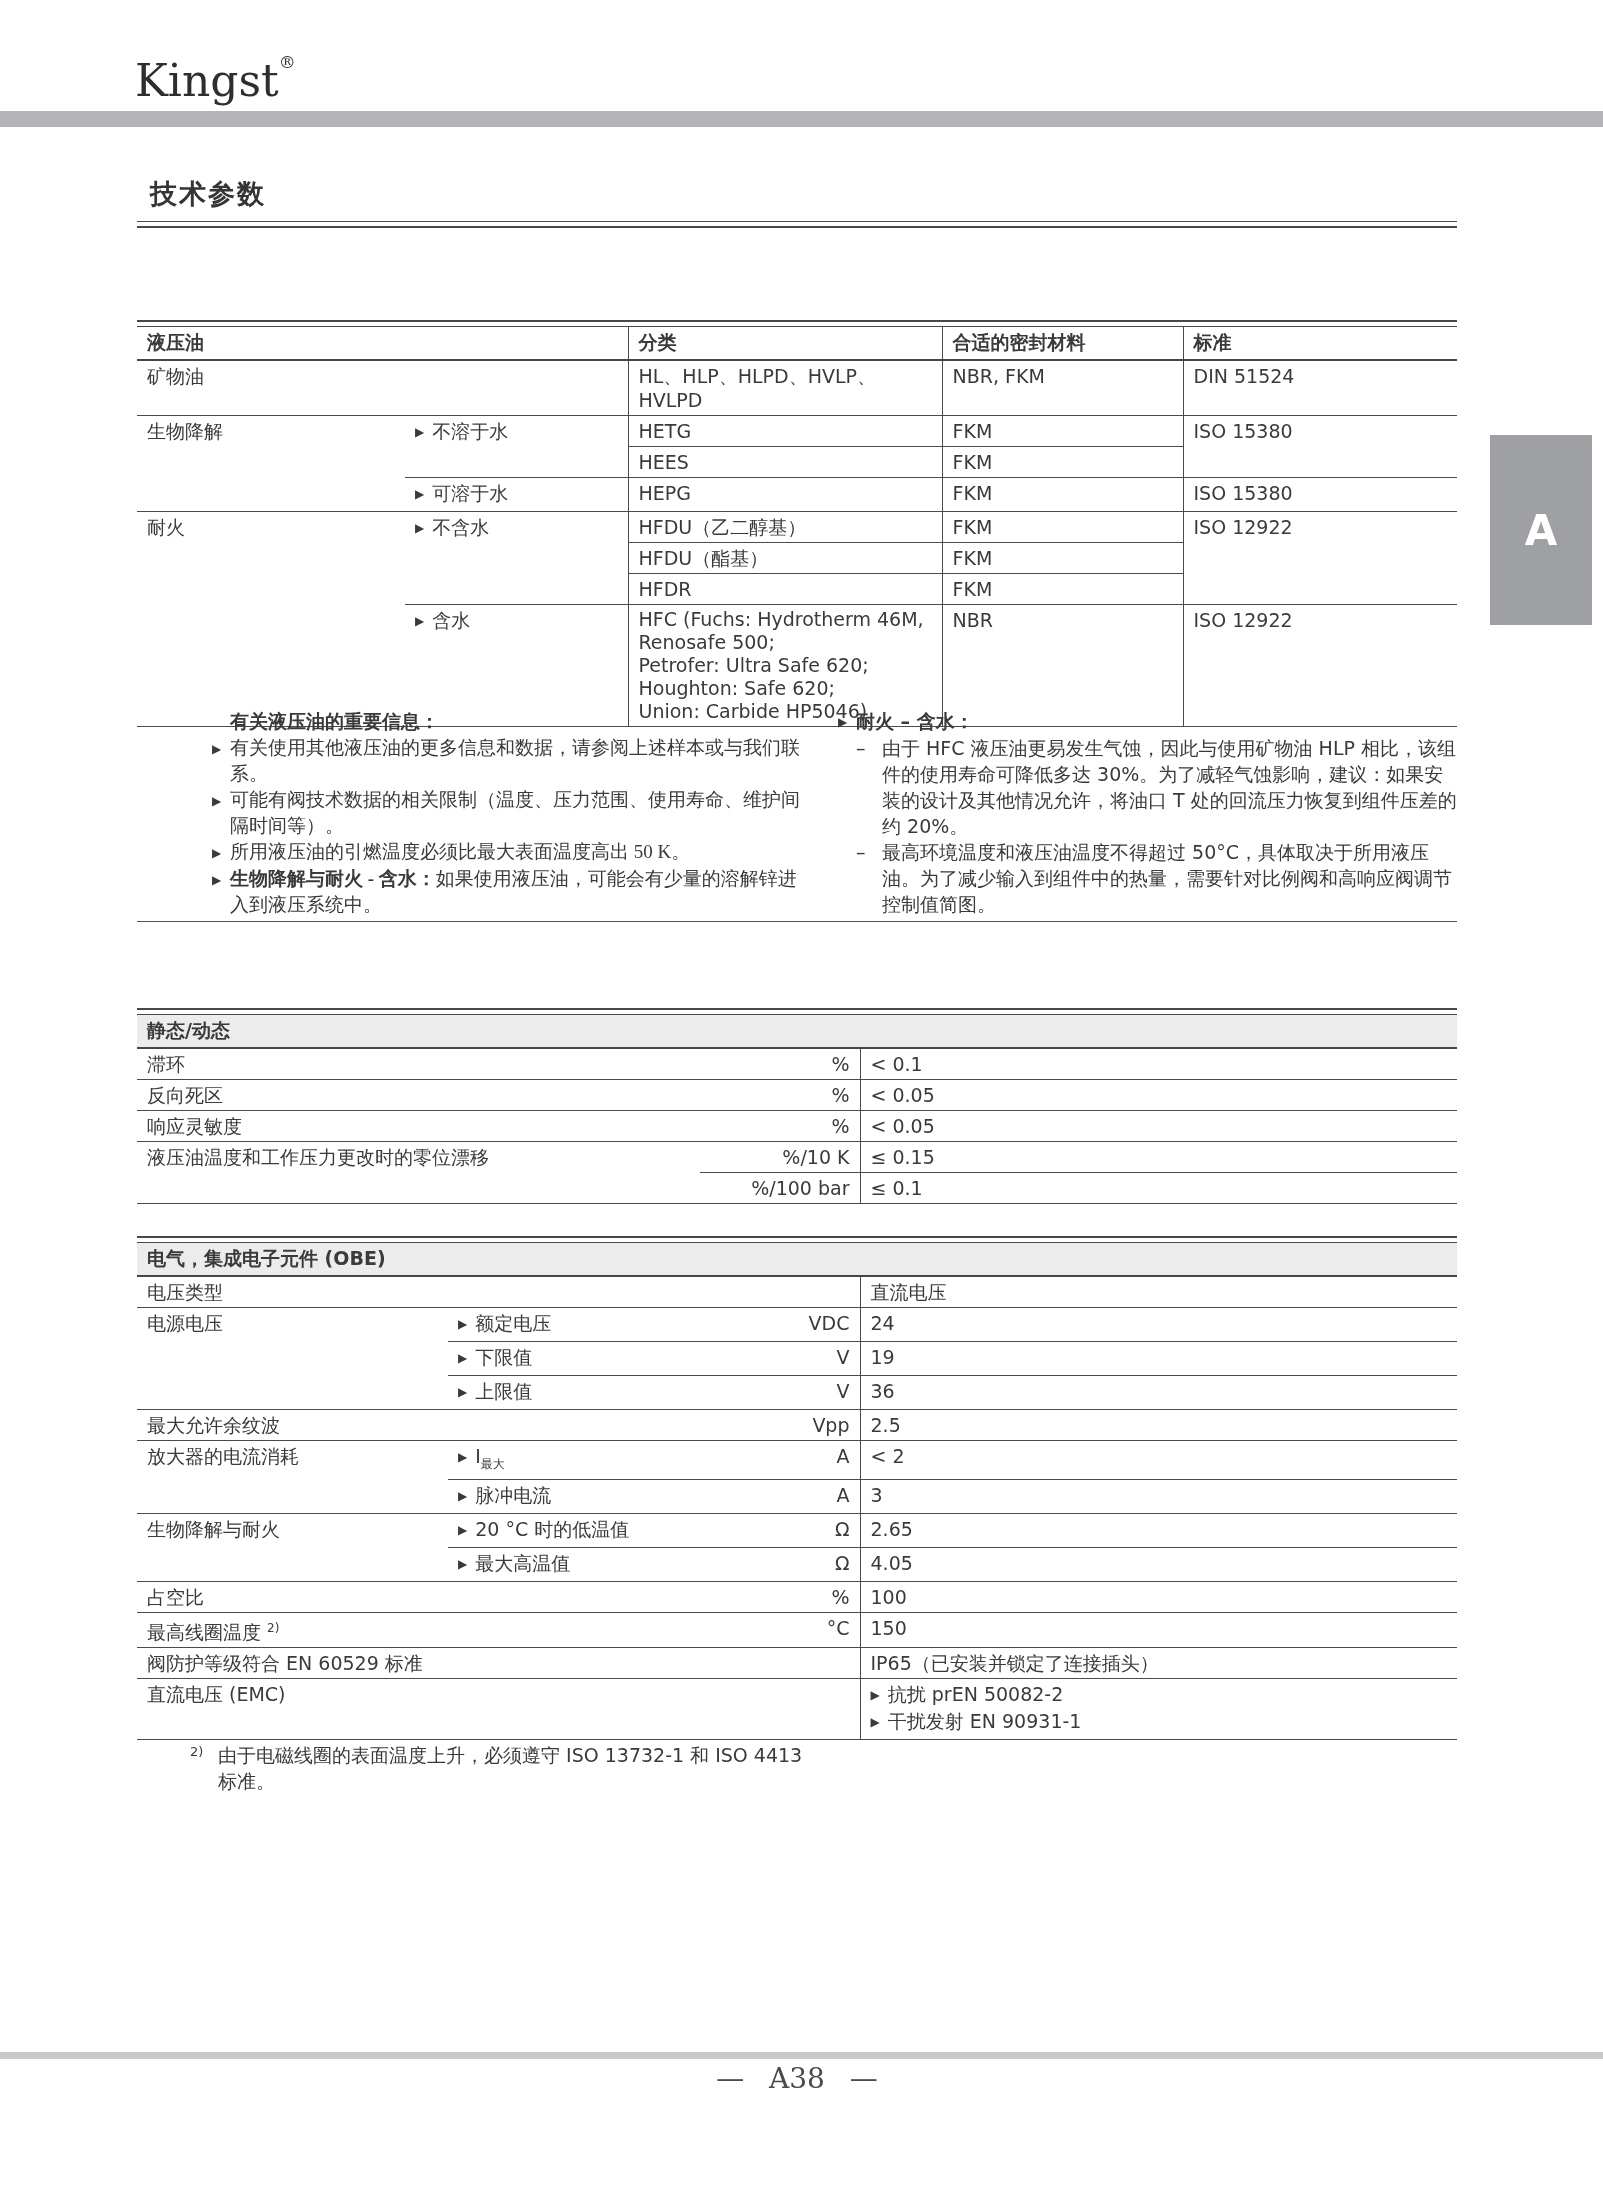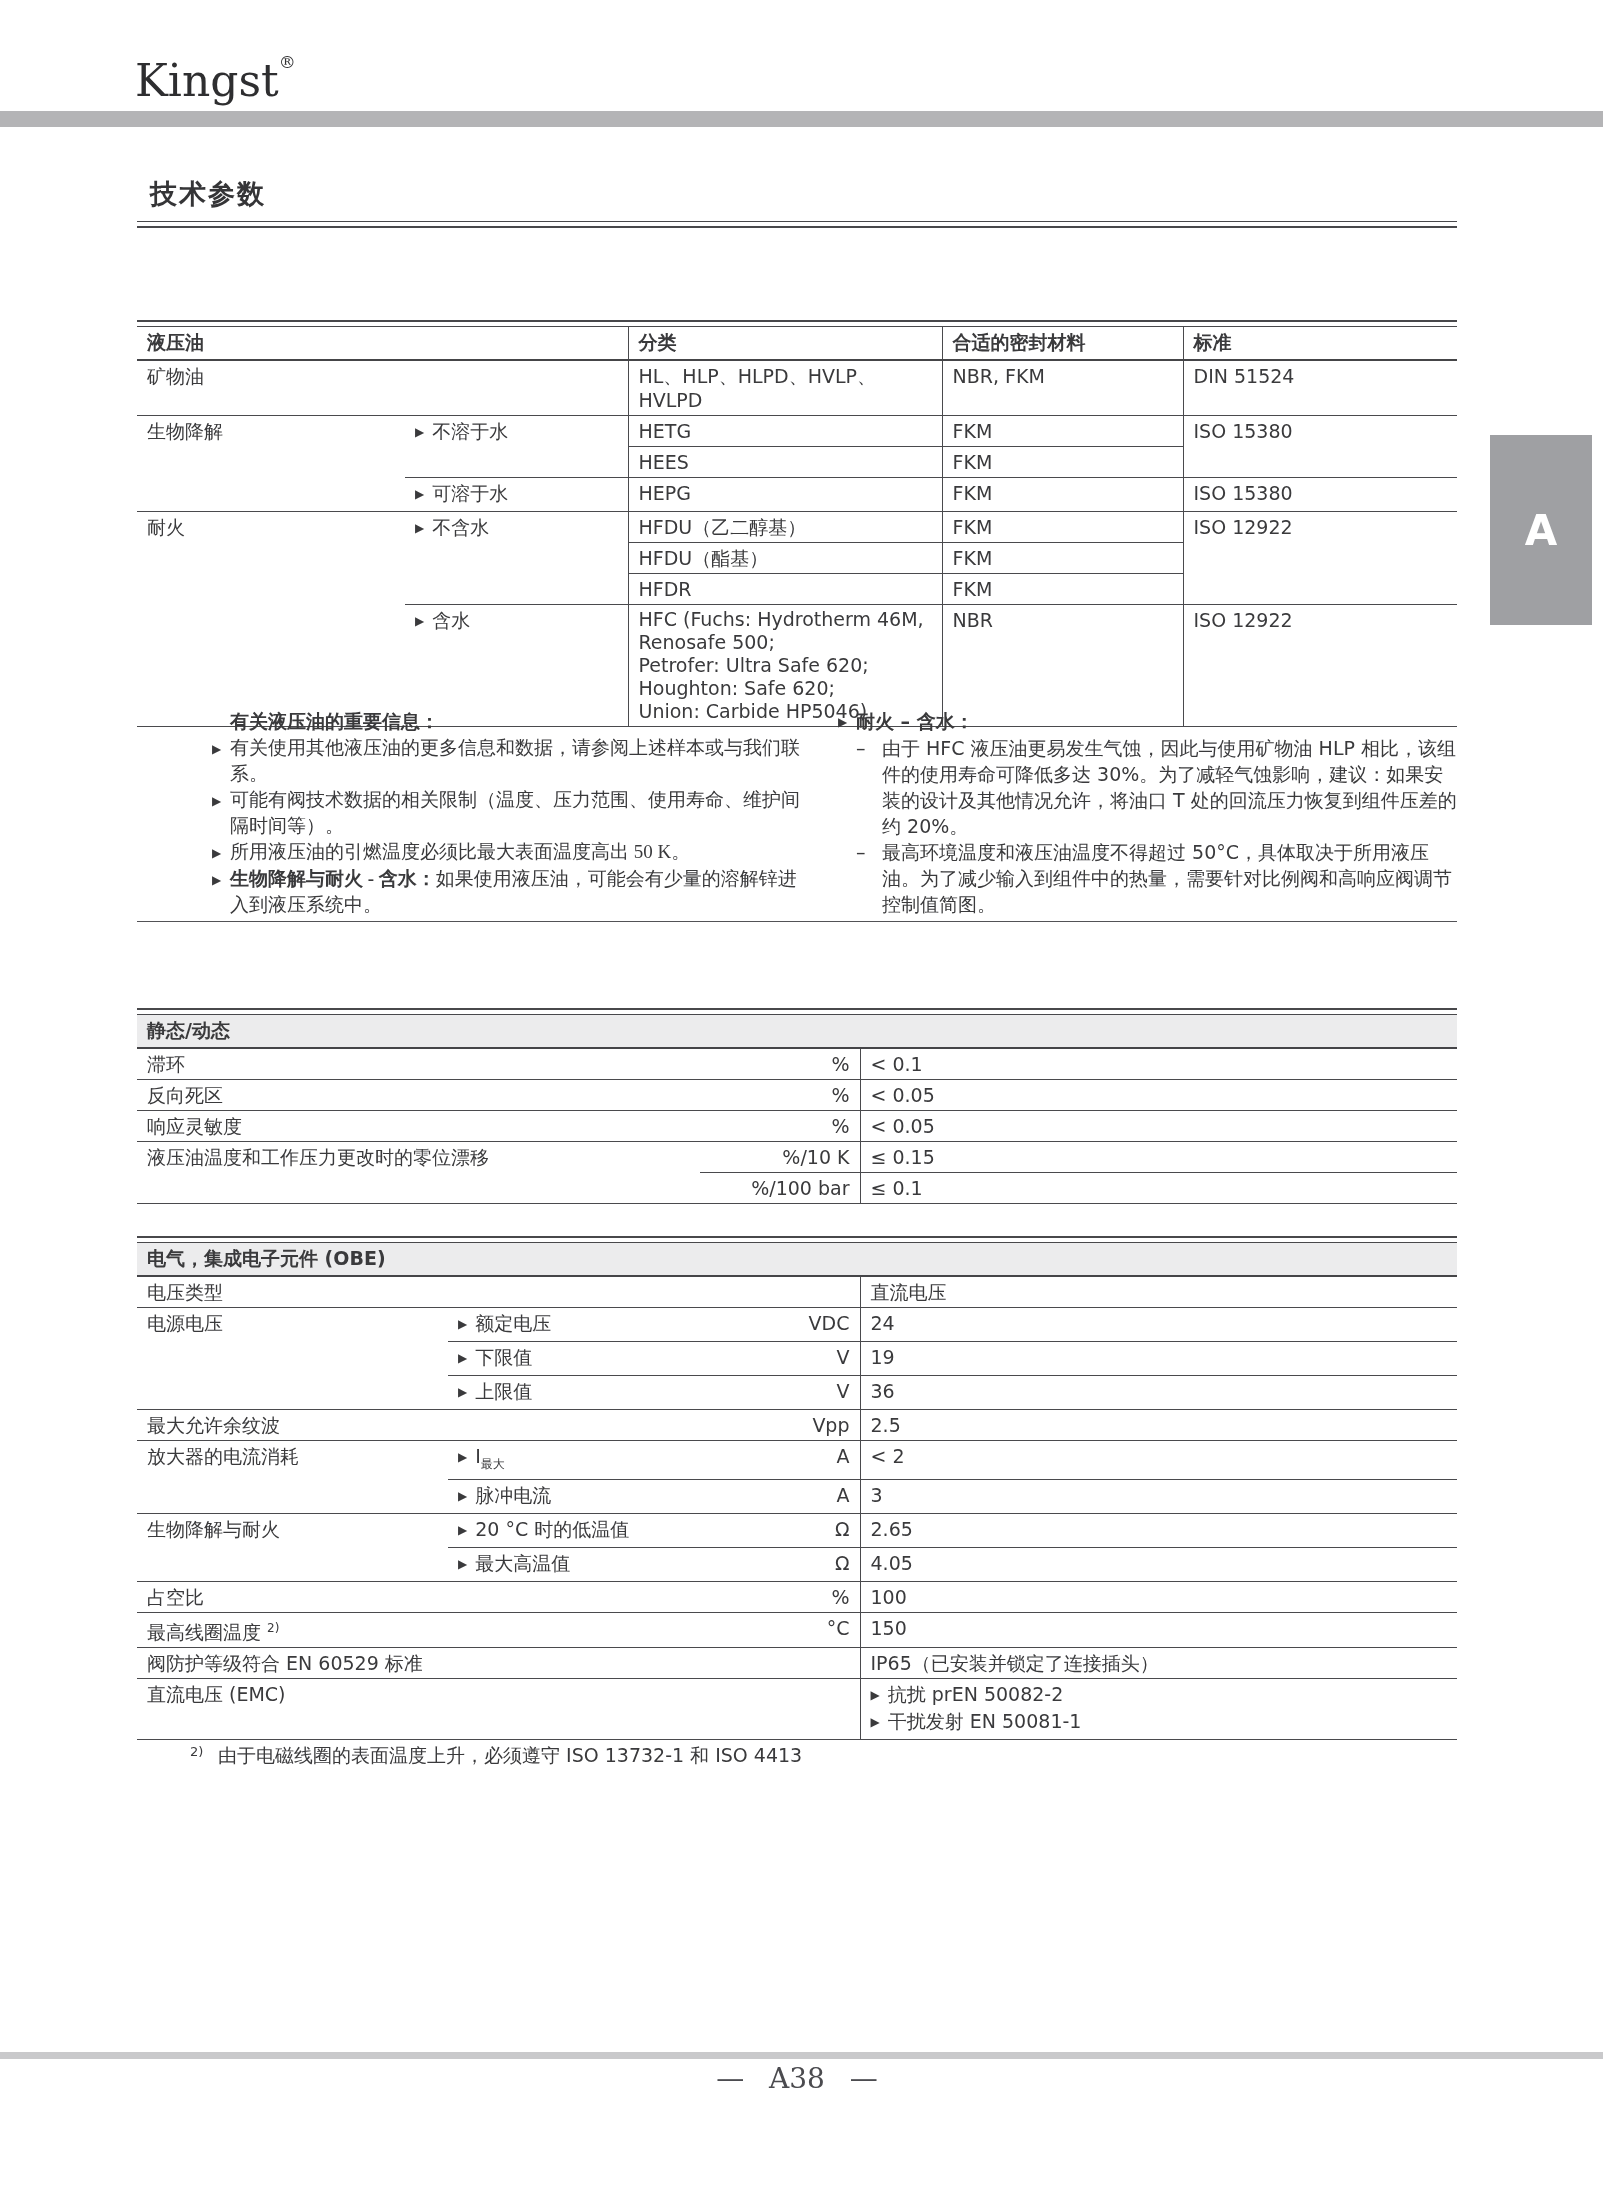--- a/index.html
+++ b/index.html
@@ -299,31 +299,32 @@
         <td class="val">150</td>
       </tr>
       <tr>
         <td class="lab" colspan="3">阀防护等级符合 EN 60529 标准</td>
         <td class="val">IP65（已安装并锁定了连接插头）</td>
       </tr>
       <tr>
         <td class="lab" colspan="3">直流电压 (EMC)</td>
         <td class="val">
           <div><span class="mk">▶</span><span>抗扰 prEN 50082-2</span></div>
-          <div><span class="mk">▶</span><span>干扰发射 EN 50081-1</span></div>
+          <div><span class="mk">▶</span><span>干扰发射 EN 90931-1</span></div>
         </td>
       </tr>
     </tbody>
       </table>
   </div>
 
   <div class="footnote">
     <sup class="fn-mark">2)</sup>
     <div class="fn-text">
       <div>由于电磁线圈的表面温度上升，必须遵守 ISO 13732-1 和 ISO 4413</div>
+      <div>标准。</div>
     </div>
   </div>
 
   <div class="footer-bar"></div>
   <div class="page-num">— A38 —</div>
 
   <div class="side-tab">
     <span>A</span>
   </div>
 

